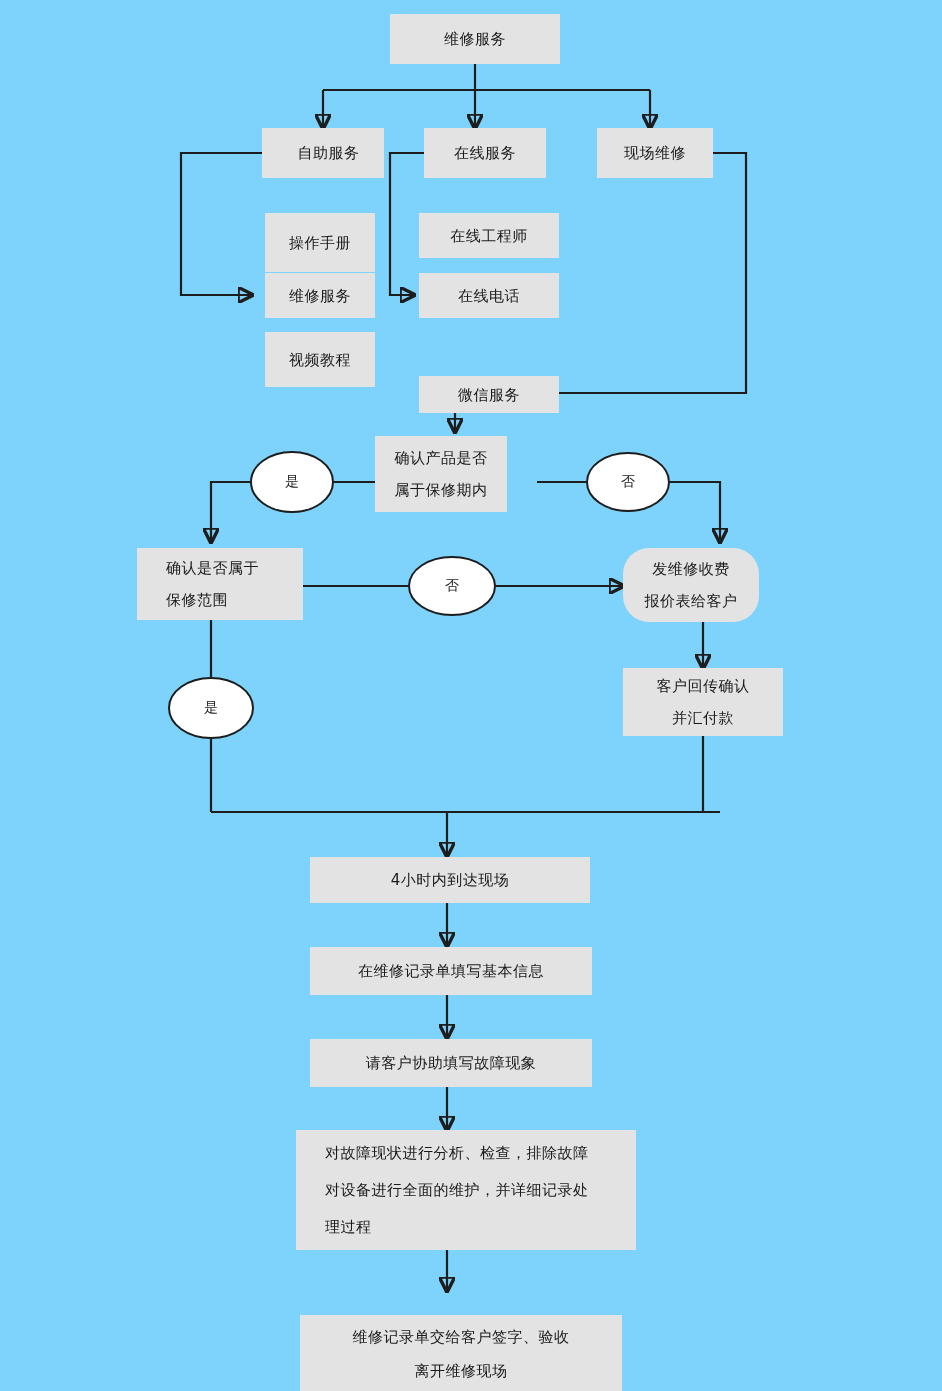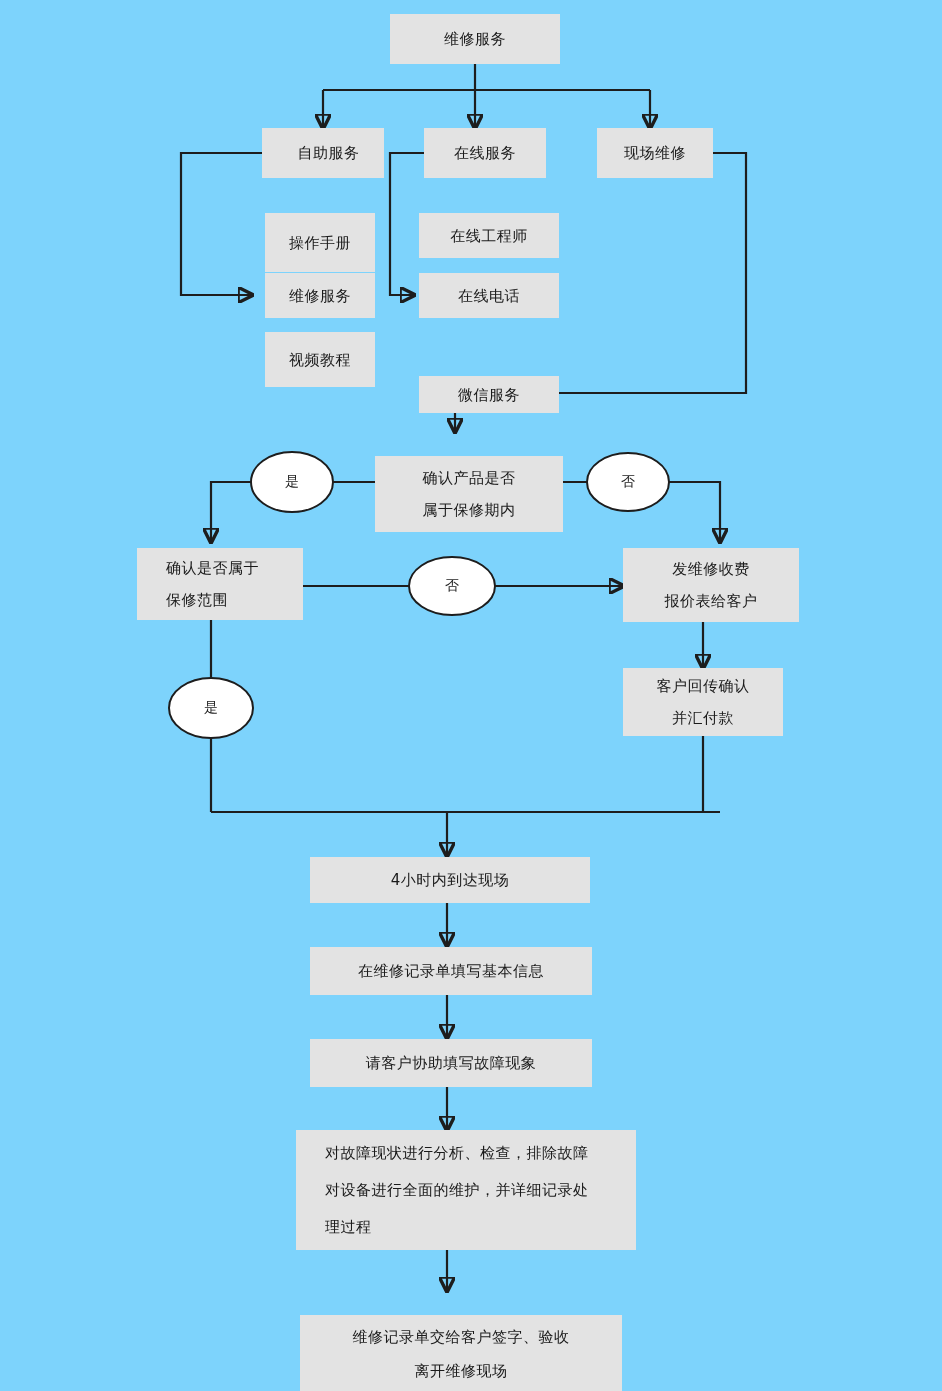--- a/index.html
+++ b/index.html
@@ -131,27 +131,27 @@
   <div class="node" style="left:265px; top:273px; width:110px; height:45px;">维修服务</div>
 
   <div class="node" style="left:265px; top:332px; width:110px; height:55px;">视频教程</div>
 
   <div class="node" style="left:419px; top:213px; width:140px; height:45px;">在线工程师</div>
 
   <div class="node" style="left:419px; top:273px; width:140px; height:45px;">在线电话</div>
 
   <div class="node" style="left:419px; top:332px; width:140px; height:37px;margin-top:44px;">微信服务</div>
 
-  <div class="node" style="left:375px; top:456px; width:188px; height:76px; line-height:32px;">确认产品是否
+  <div class="node" style="left:375px; top:436px; width:132px; height:76px; line-height:32px;">确认产品是否
 属于保修期内</div>
 
   <div class="node left-align" style="left:137px; top:548px; width:166px; height:72px; line-height:32px;">确认是否属于
 保修范围</div>
 
-  <div class="node" style="left:623px; top:548px; width:176px; height:74px; line-height:32px;">发维修收费
+  <div class="node" style="left:623px; top:548px; width:136px; height:74px; line-height:32px;border-radius:26px;">发维修收费
 报价表给客户</div>
 
   <div class="node" style="left:623px; top:668px; width:160px; height:68px; line-height:32px;">客户回传确认
 并汇付款</div>
 
   <div class="node" style="left:310px; top:857px; width:280px; height:46px;">4小时内到达现场</div>
 
   <div class="node" style="left:310px; top:947px; width:282px; height:48px;">在维修记录单填写基本信息</div>
 
   <div class="node" style="left:310px; top:1039px; width:282px; height:48px;">请客户协助填写故障现象</div>

